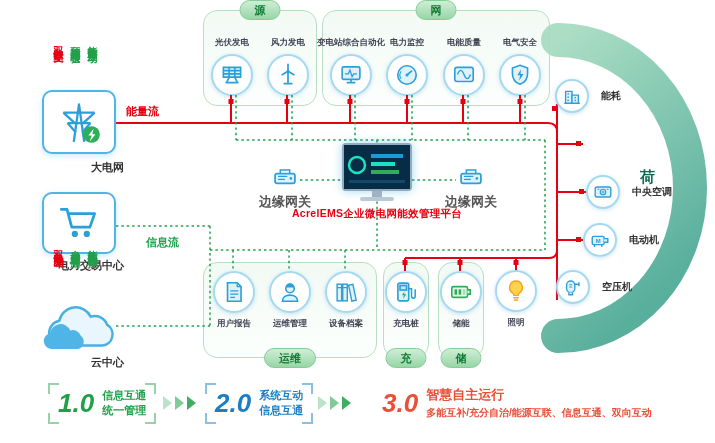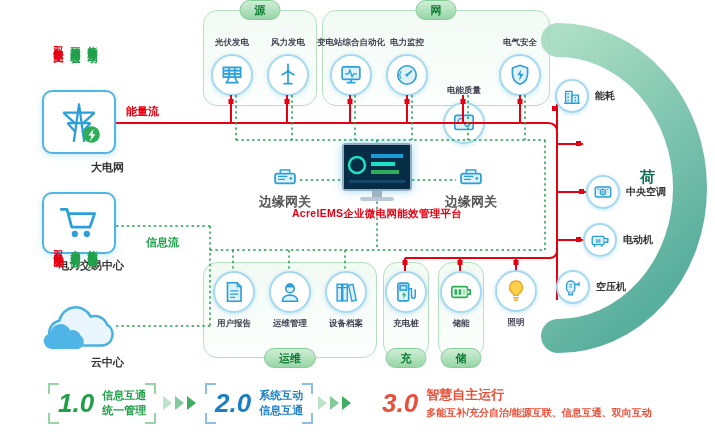--- a/index.html
+++ b/index.html
@@ -15,21 +15,21 @@
   .item{position:absolute;width:56px;display:flex;flex-direction:column;align-items:center;}
   .item.w44{width:44px;}
   .item-label{font-size:8.5px;color:#445;white-space:nowrap;margin-bottom:5px;font-weight:600;}
   .item.rev .item-label{margin-bottom:0;margin-top:5px;}
   .node{width:42px;height:42px;border-radius:50%;background:#fff;border:2px solid #a6d9f0;box-sizing:border-box;
         box-shadow:0 1px 4px rgba(70,170,225,.3);display:flex;align-items:center;justify-content:center;}
   .node svg{width:26px;height:26px;display:block;}
   .node-sm{width:34px;height:34px;}
   .node-sm svg{width:22px;height:22px;}
 
-  .load-item{position:absolute;z-index:3;display:flex;align-items:center;gap:6px;}
+  .load-item{position:absolute;z-index:3;display:flex;align-items:center;gap:12px;}
   .load-label{font-size:10px;color:#333;font-weight:600;white-space:nowrap;}
   .load-tag{position:absolute;z-index:3;left:640px;top:168px;font-size:15px;font-weight:bold;color:#0d6b54;}
 
   
   .lbox{position:absolute;z-index:3;width:74px;background:#fff;border:2px solid #4fb4e6;border-radius:10px;box-sizing:border-box;
         box-shadow:0 2px 6px rgba(79,180,230,.28);display:flex;align-items:center;justify-content:center;}
   .lbox svg{width:50px;height:50px;display:block;}
   .lbox-label{position:absolute;z-index:3;width:90px;text-align:right;font-size:11px;font-weight:bold;color:#333;}
   .cloud-box{position:absolute;z-index:3;}
   .cloud-box svg{display:block;}
@@ -123,21 +123,21 @@
       <div class="item-label">电力监控</div>
       <div class="node">
           <svg viewBox="0 0 24 24">
             <circle cx="12" cy="12" r="8.5" fill="#dff1fb" stroke="#2b9fd8" stroke-width="1.5"></circle>
             <path d="M12 12l4.2-3.6" stroke="#2b9fd8" stroke-width="1.6" stroke-linecap="round"></path>
             <circle cx="12" cy="12" r="1.4" fill="#2b9fd8"></circle>
             <path d="M6.5 15.5a6.3 6.3 0 0 1 0-7" fill="none" stroke="#2b9fd8" stroke-width="1"></path>
           </svg>
         </div>
     </div>
-    <div class="item" style="left:113px;top:26px;margin-top:48px;">
+    <div class="item" style="left:113px;top:26px;">
       <div class="item-label">电能质量</div>
       <div class="node">
           <svg viewBox="0 0 24 24">
             <rect x="3.5" y="5" width="17" height="13" rx="2" fill="#dff1fb" stroke="#2b9fd8" stroke-width="1.5"></rect>
             <path d="M6 11.5c2-5 4-5 6 0s4 5 6 0" fill="none" stroke="#2b9fd8" stroke-width="1.3"></path>
           </svg>
         </div>
     </div>
     <div class="item" style="left:169px;top:26px;">
       <div class="item-label">电气安全</div>

